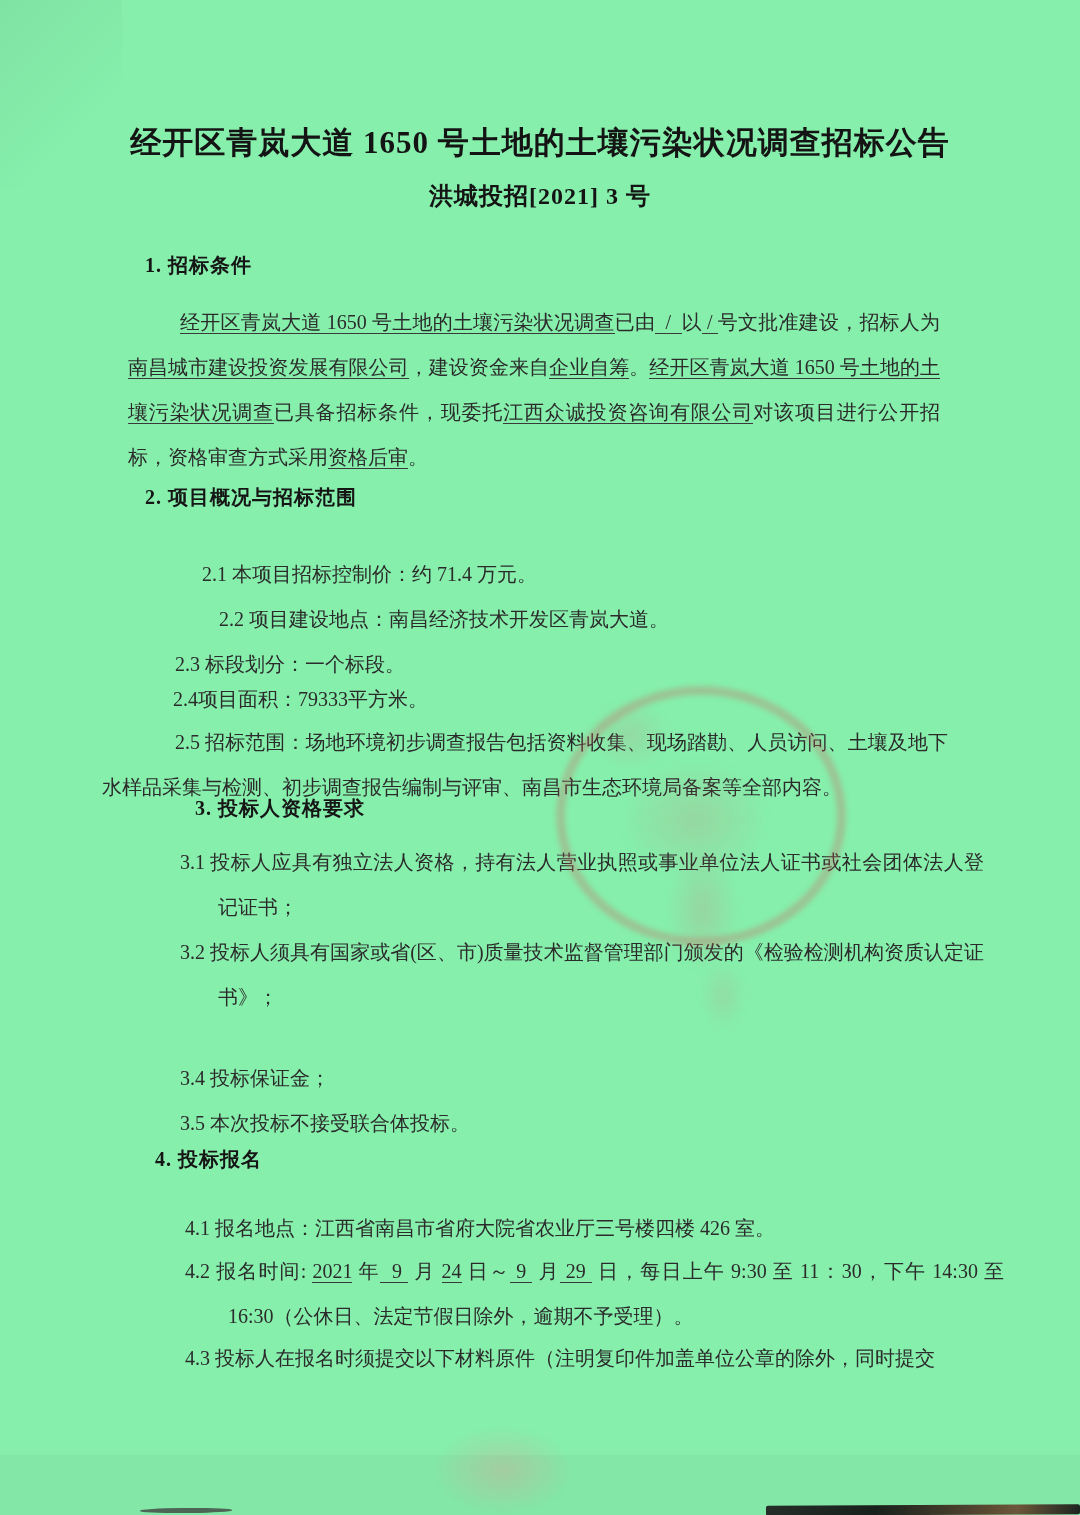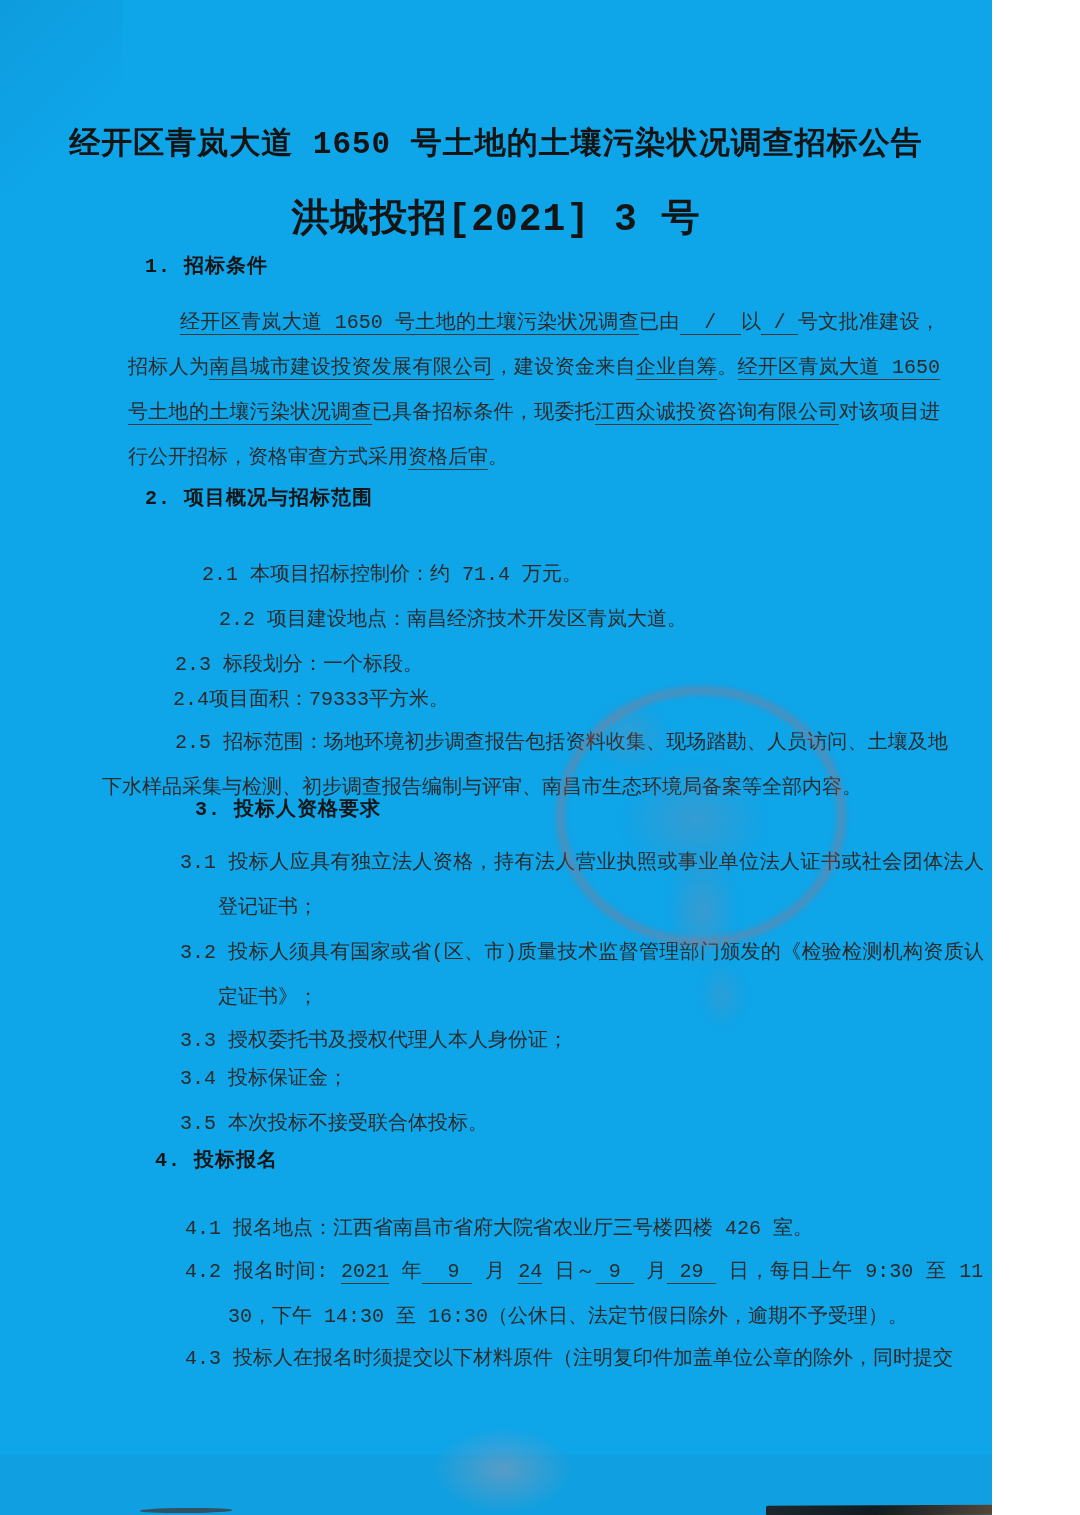--- a/index.html
+++ b/index.html
@@ -1,27 +1,27 @@
 <!DOCTYPE html>
 <html><head>
 <meta charset="utf-8">
 <style>
   html,body{margin:0;padding:0;background:#ffffff;}
   .page{
     position:relative;
-    width:992px;height:1515px;
-    background:#0ea5e9;
-    font-family:Liberation Mono, monospace;
+    width:1080px;height:1515px;
+    background:#86efac;
+    font-family:Liberation Serif, serif;
     color:#2b2b2b;
     overflow:hidden;
   }
   .abs{position:absolute;}
   .doc-title{left:0;width:100%;text-align:center;font-weight:bold;color:#141414;letter-spacing:1px;}
   .title1{top:122px;font-size:31px;}
-  .title2{top:192px;font-size:38px;}
+  .title2{top:180px;font-size:24px;}
   .sec-h{font-weight:bold;color:#151515;font-size:20px;letter-spacing:1px;}
   .bodytxt{font-size:20px;line-height:45px;}
   .para1{top:300px;left:128px;width:812px;text-align:justify;text-indent:52px;}
   .u{border-bottom:1.6px solid #3a3a3a;padding-bottom:0;}
   .h1{top:252px;left:145px;}
   .h2{top:484px;left:145px;}
   .h3{top:795px;left:195px;}
   .h4{top:1146px;left:155px;}
   .item{white-space:nowrap;}
   .wrapitem{white-space:normal;}
@@ -79,21 +79,20 @@
   <div class="abs sec-h h2">2.  项目概况与招标范围</div>
   <div class="abs bodytxt item i21">2.1 本项目招标控制价：约 71.4 万元。</div>
   <div class="abs bodytxt item i22">2.2 项目建设地点：南昌经济技术开发区青岚大道。</div>
   <div class="abs bodytxt item i23">2.3 标段划分：一个标段。</div>
   <div class="abs bodytxt item i24">2.4项目面积：79333平方米。</div>
   <div class="abs bodytxt wrapitem i25">2.5 招标范围：场地环境初步调查报告包括资料收集、现场踏勘、人员访问、土壤及地下水样品采集与检测、初步调查报告编制与评审、南昌市生态环境局备案等全部内容。</div>
 
   <div class="abs sec-h h3">3.  投标人资格要求</div>
   <div class="abs bodytxt wrapitem i31">3.1 投标人应具有独立法人资格，持有法人营业执照或事业单位法人证书或社会团体法人登记证书；</div>
   <div class="abs bodytxt wrapitem i32">3.2 投标人须具有国家或省(区、市)质量技术监督管理部门颁发的《检验检测机构资质认定证书》；</div>
-  <div class="abs bodytxt item i33">3.3  授权委托书及授权代理人本人身份证；</div>
   <div class="abs bodytxt item i34">3.4  投标保证金；</div>
   <div class="abs bodytxt item i35">3.5  本次投标不接受联合体投标。</div>
 
   <div class="abs sec-h h4">4.  投标报名</div>
   <div class="abs bodytxt item i41">4.1  报名地点：江西省南昌市省府大院省农业厅三号楼四楼 426 室。</div>
   <div class="abs bodytxt wrapitem i42">
     <span>4.2  报名时间: </span><span class="u">2021</span><span> 年</span><span class="u">&nbsp;&nbsp;9&nbsp;</span><span> 月 </span><span class="u">24</span><span> 日～</span><span class="u">&nbsp;9&nbsp;</span><span> 月</span><span class="u">&nbsp;29&nbsp;</span><span> 日，每日上午 9:30 至 11：30，下午 14:30 至 16:30（公休日、法定节假日除外，逾期不予受理）。</span>
   </div>
   <div class="abs bodytxt item i43">4.3  投标人在报名时须提交以下材料原件（注明复印件加盖单位公章的除外，同时提交</div>
 

